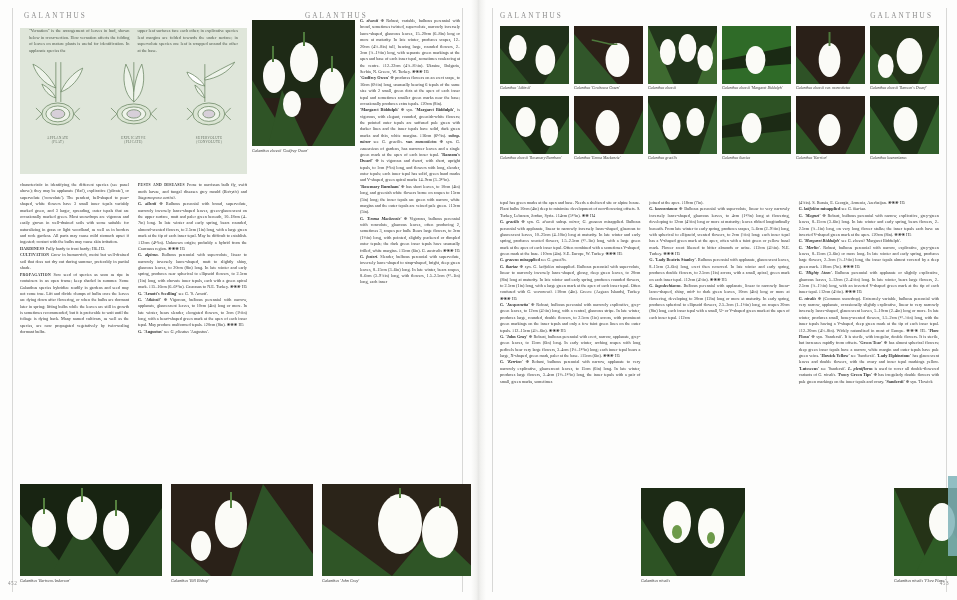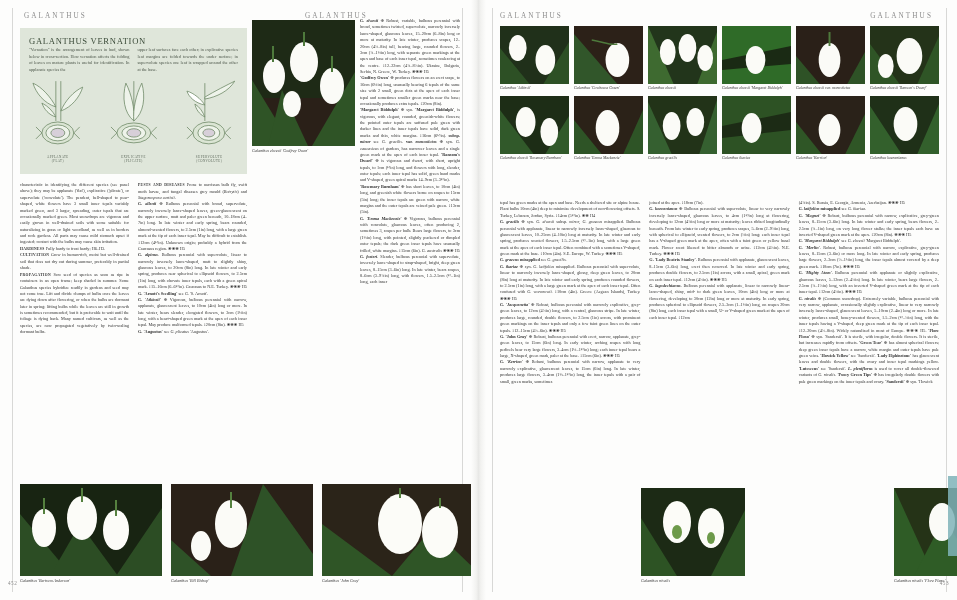--- a/index.html
+++ b/index.html
@@ -71,21 +71,20 @@
 <div class="spread">
 
   <div class="page left">
     <div class="vrule" style="left:12px;"></div>
     <div class="vrule" style="left:462px;"></div>
 
     <div class="runhead lh">GALANTHUS</div>
     <div class="runhead ch" style="left:305px;transform:none;">GALANTHUS</div>
 
     <div class="feature">
-      <h2>GALANTHUS VERNATION</h2>
       <div class="fcols">
         <div class="fcol">"Vernation" is the arrangement of leaves in bud, shown below in cross-section. How vernation affects the folding of leaves on mature plants is useful for identification. In applanate species the</div>
         <div class="fcol">upper leaf surfaces face each other; in explicative species leaf margins are folded towards the under surface; in supervolute species one leaf is wrapped around the other at the base.</div>
       </div>
       <div class="vern">
 
         <div class="vernitem">
           <svg width="100%" height="70" viewBox="0 0 76 70">
             <g fill="none" stroke="#6f8a68" stroke-width="0.8">
               <path d="M36 4 L36 44 M41 4 L41 44"></path>

